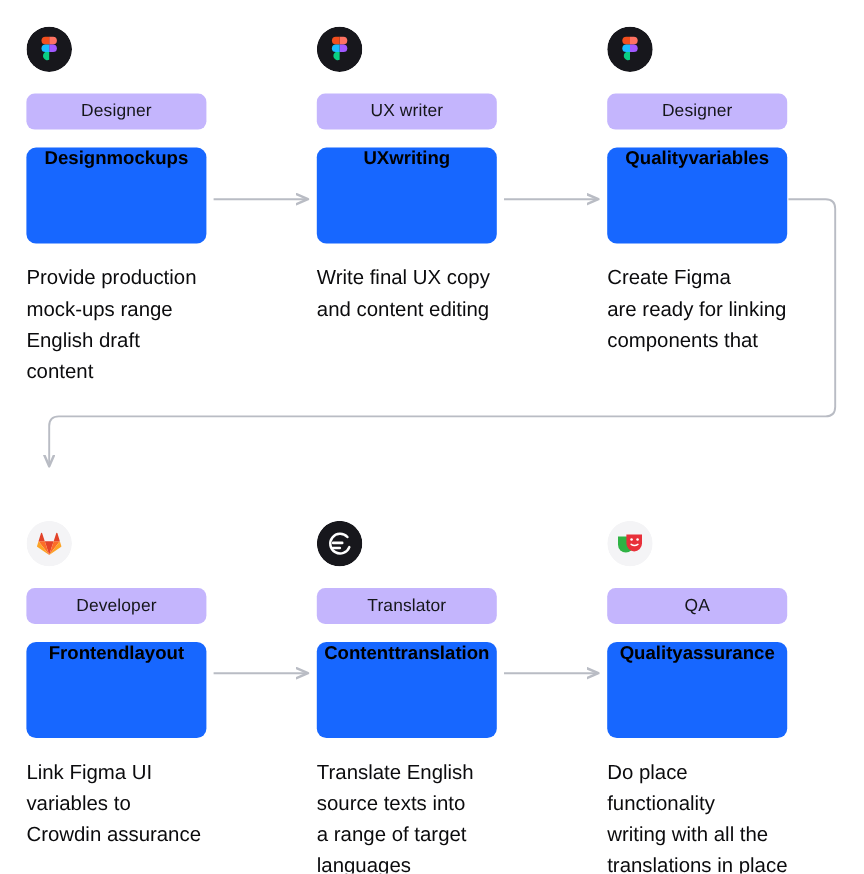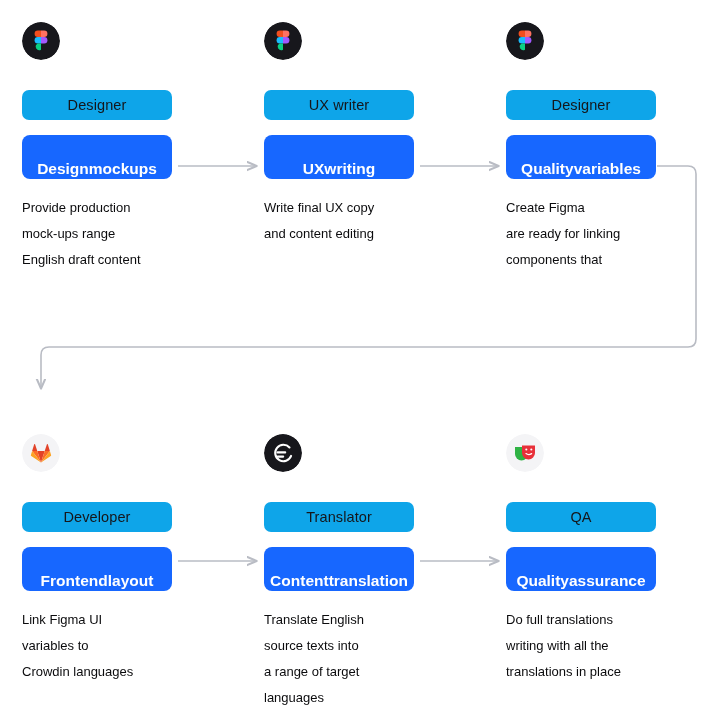--- a/index.html
+++ b/index.html
@@ -48,52 +48,52 @@
     width: 38px;
     height: 38px;
     border-radius: 50%;
     position: relative;
     overflow: hidden;
     display: block;
   }
   .avatar svg { display: block; }
 
   .role-pill {
-    margin-top: 30px;
+    margin-top: 18px;
     height: 30px;
-    background: #0ea5e9;
+    background: #c4b5fd;
     border-radius: 7px;
     display: flex;
     align-items: center;
     justify-content: center;
     font-size: 14.5px;
     color: #15161a;
     letter-spacing: 0.1px;
   }
 
   .step-box {
     margin-top: 15px;
-    height: 44px;
+    height: 80px;
     background: #1767ff;
     border-radius: 8px;
     display: flex;
-    align-items: flex-end;
+    align-items: flex-start;
     justify-content: center;
     text-align: center;
-    color: #ffffff;
+    color: #000000;
     font-size: 15.5px;
     font-weight: 700;
     line-height: 20px;
     padding: 0 6px;
     box-sizing: border-box;
   }
 
   .desc {
     margin-top: 16px;
-    font-size: 13px;
+    font-size: 17px;
     line-height: 26px;
     color: #0b0b0d;
     width: 152px;
   }
 
   .desc span { display: block; }
 </style>
 </head>
 <body>
 
@@ -200,21 +200,21 @@
         </g>
       </svg>
     </div>
     <div class="role-pill">Developer</div>
     <div class="step-box">
       <span><span>Frontend</span><span>layout</span></span>
     </div>
     <div class="desc">
       <span>Link Figma UI</span>
       <span>variables to</span>
-      <span>Crowdin languages</span>
+      <span>Crowdin assurance</span>
     </div>
   </div>
 
   <div class="col c1 r1">
     <div class="avatar">
       <svg width="38" height="38" viewBox="0 0 38 38">
         <circle cx="19" cy="19" r="19" fill="#17171c"></circle>
         <g fill="none" stroke="#ffffff" stroke-width="2.1" stroke-linecap="round">
           <path d="M25.5,13.5 a8.2,8.2 0 1 0 1.6,8.4"></path>
           <path d="M13.6,18.4 h7.6"></path>
@@ -243,19 +243,19 @@
         <circle cx="20.3" cy="15.5" r="1.05" fill="#ffffff"></circle>
         <circle cx="25.3" cy="15.5" r="1.05" fill="#ffffff"></circle>
         <path d="M20,19.6 q2.7,2 5.6,0" stroke="#ffffff" stroke-width="1.3" fill="none" stroke-linecap="round"></path>
       </svg>
     </div>
     <div class="role-pill">QA</div>
     <div class="step-box">
       <span><span>Quality</span><span>assurance</span></span>
     </div>
     <div class="desc">
-      <span>Do full translations</span>
+      <span>Do place functionality</span>
       <span>writing with all the</span>
       <span>translations in place</span>
     </div>
   </div>
 
 </div>
 
 </body></html>

